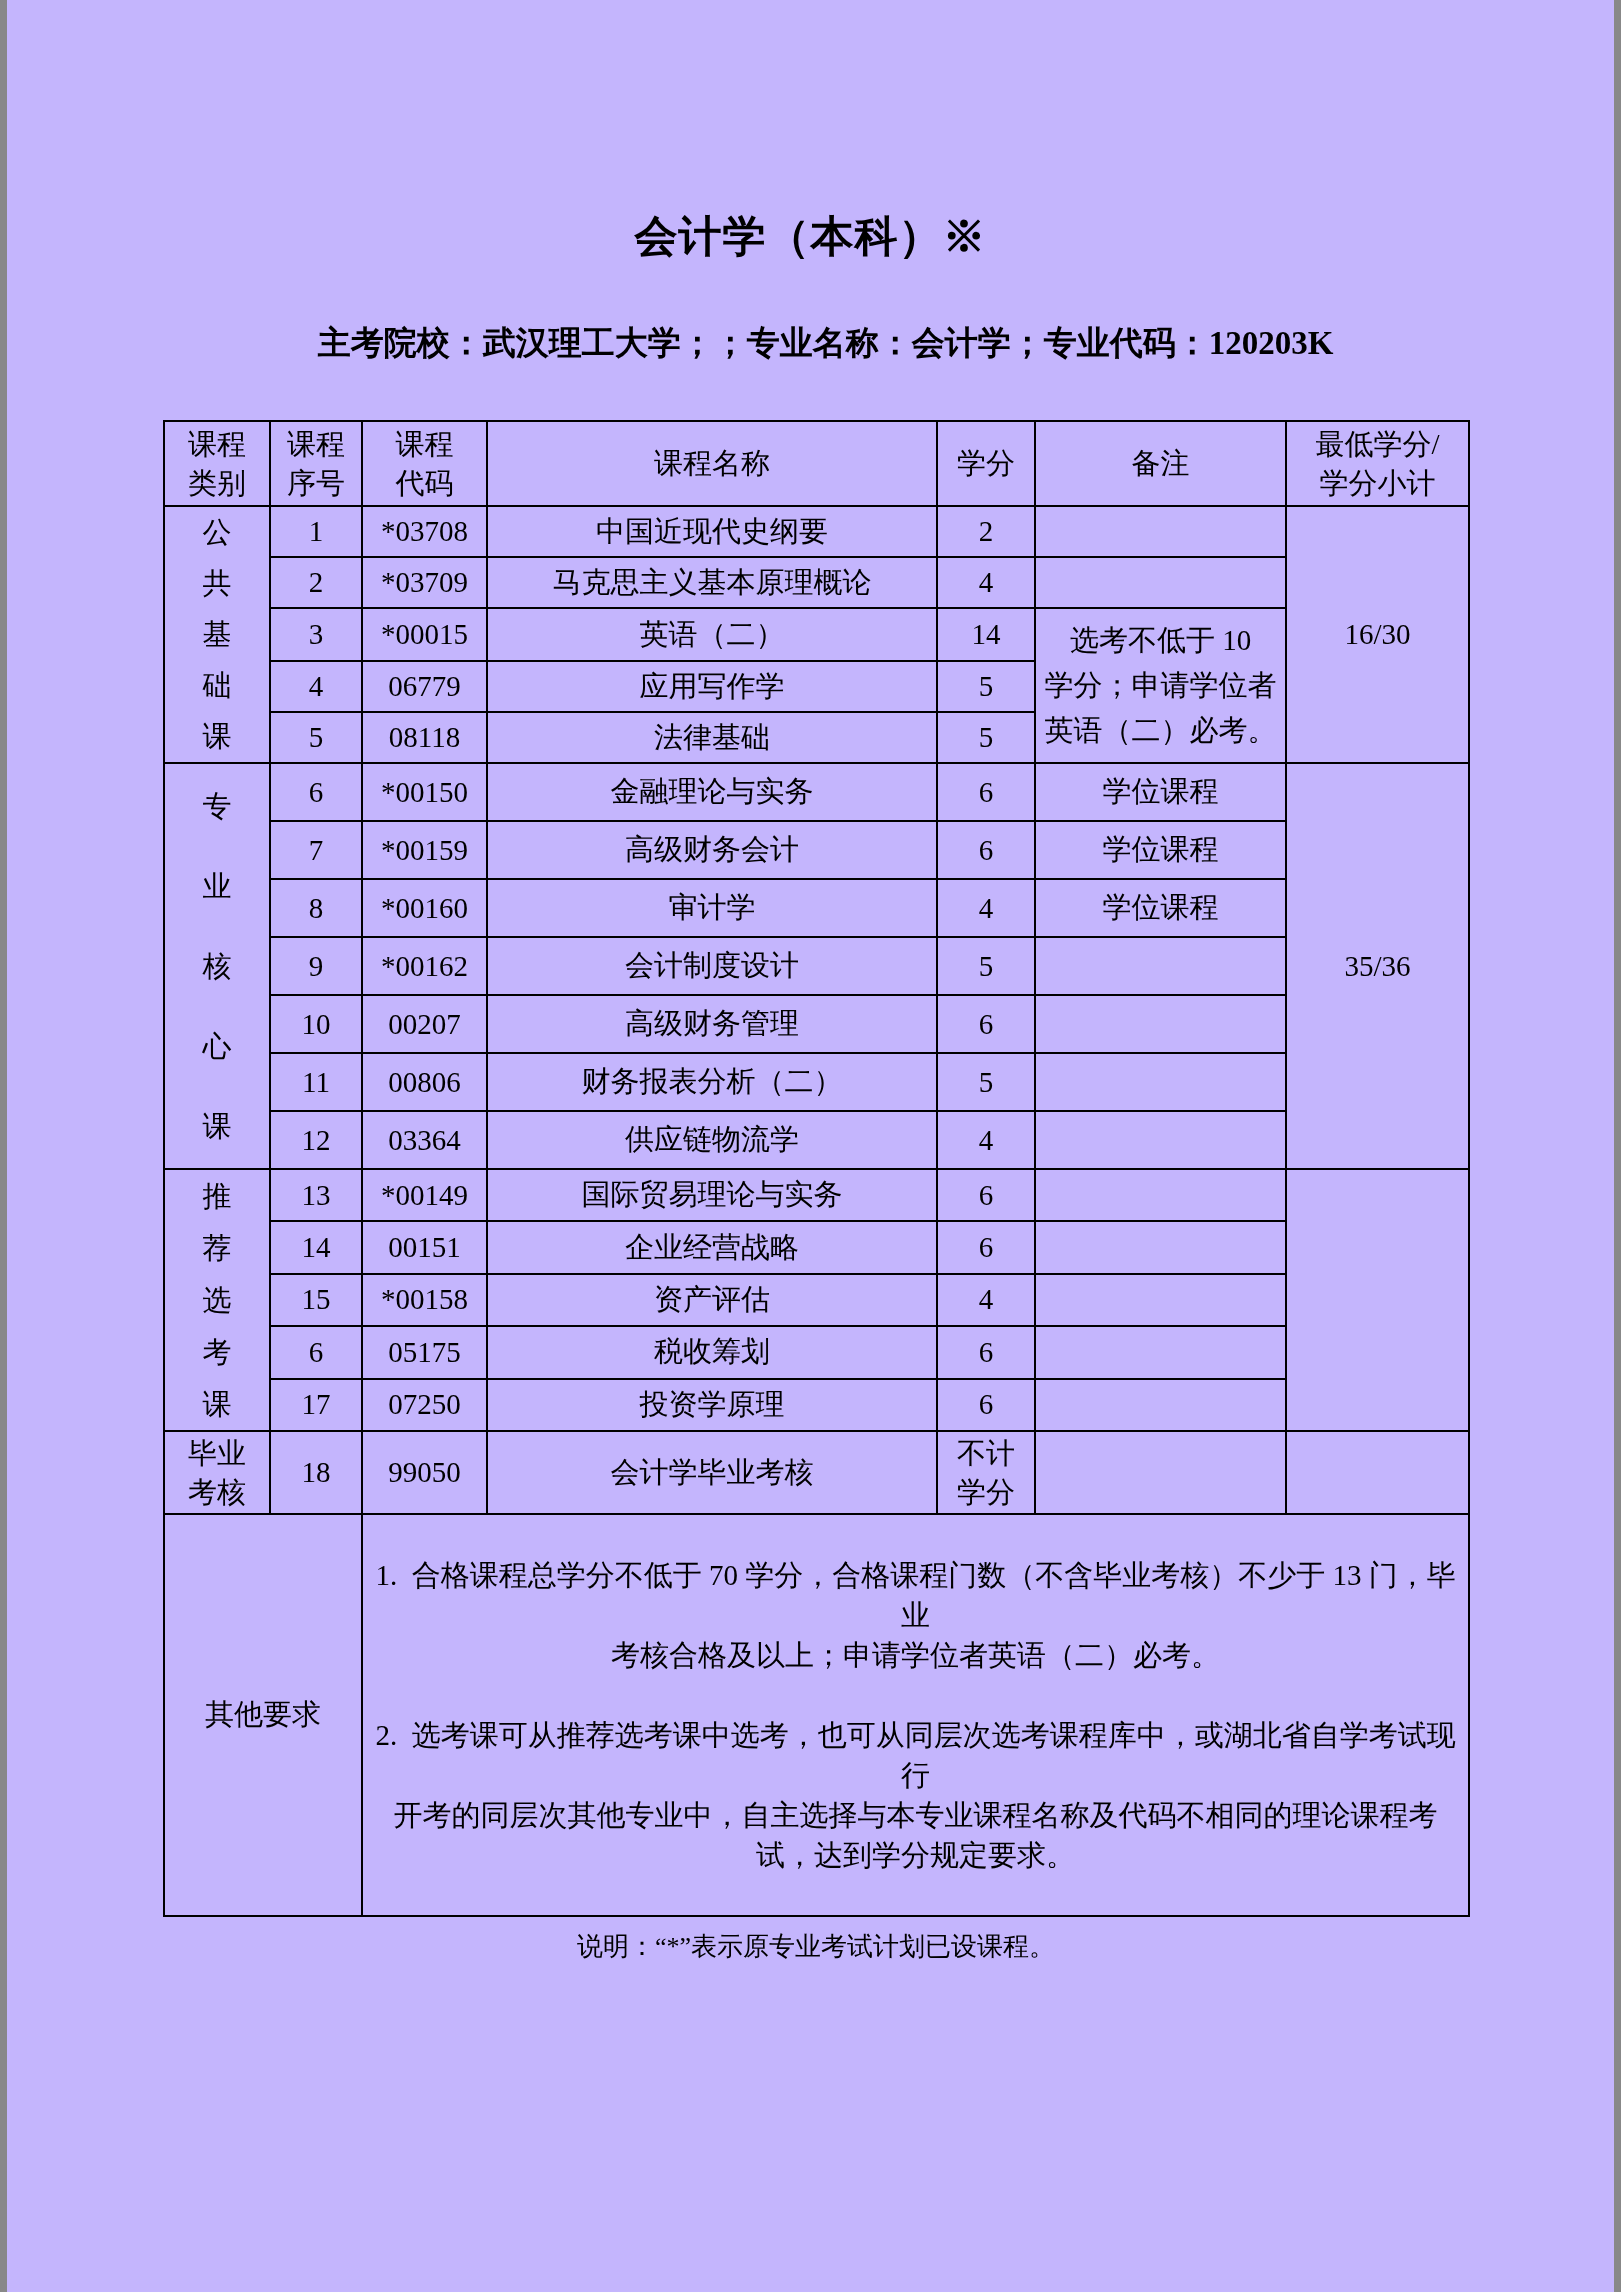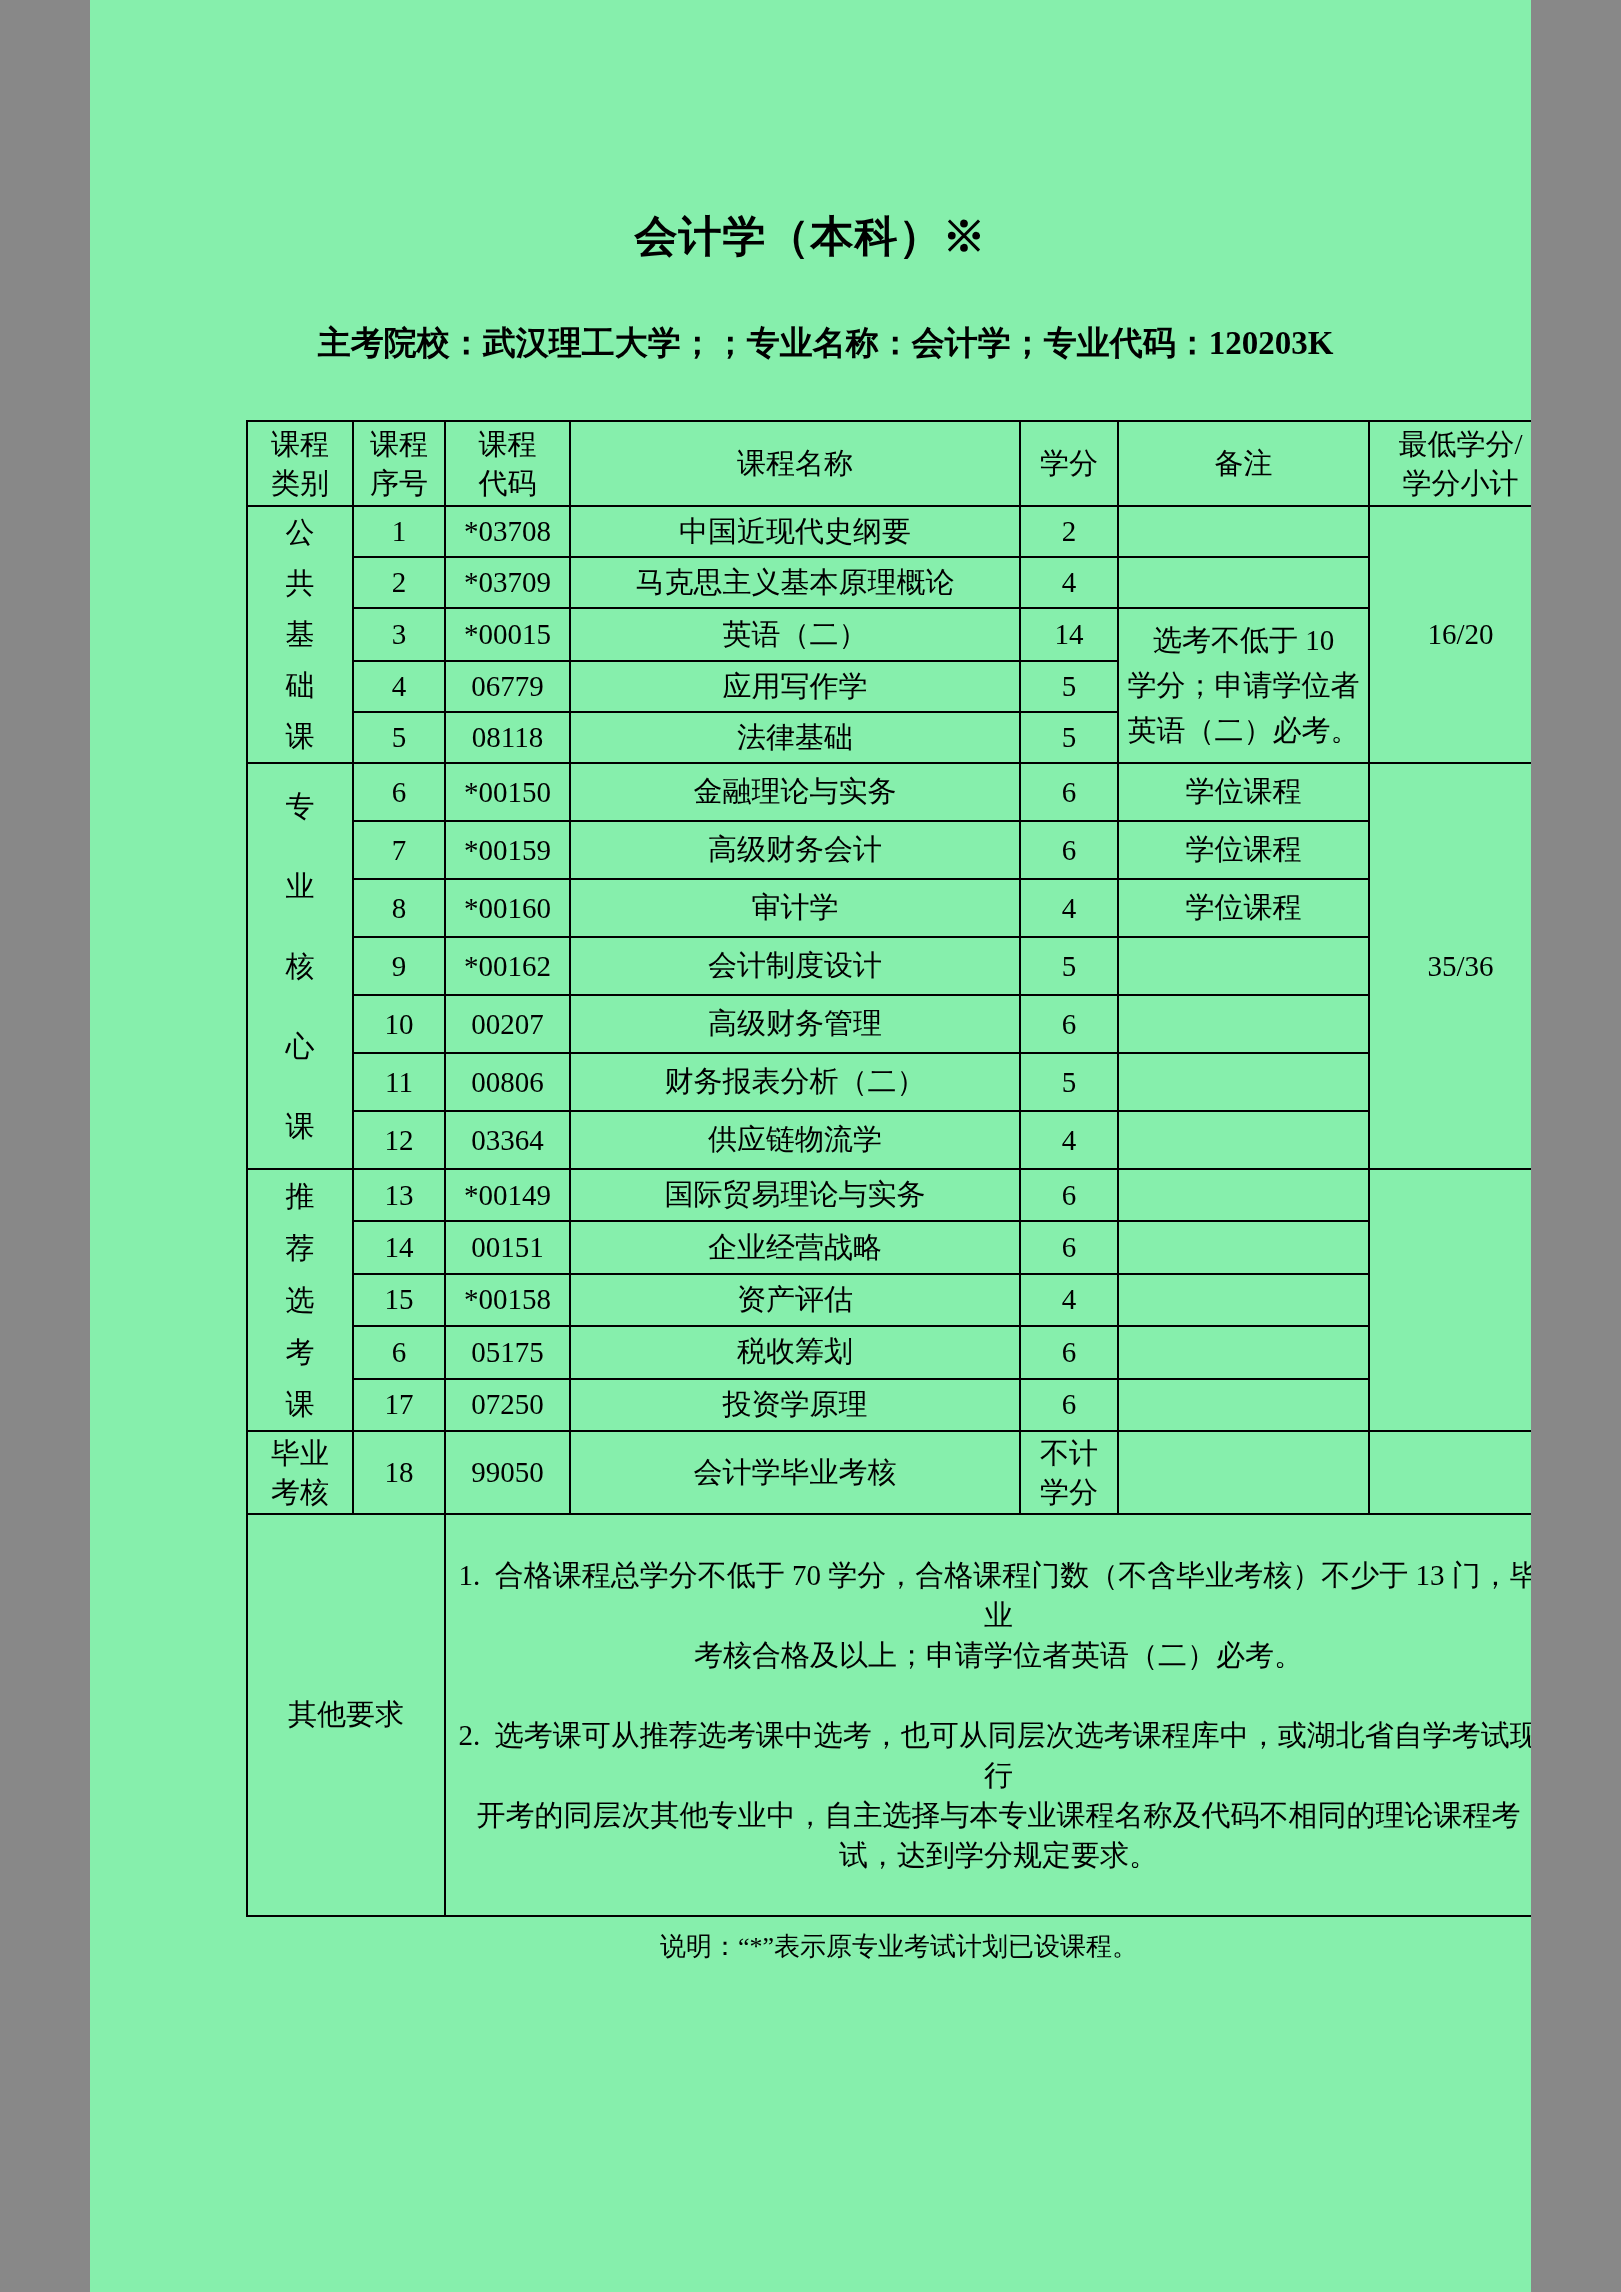--- a/index.html
+++ b/index.html
@@ -1,19 +1,19 @@
 <!DOCTYPE html>
 <html><head>
 <meta charset="utf-8">
 <style>
   * { margin:0; padding:0; box-sizing:border-box; }
   html,body { background:#888; }
   .page {
-    width:1441px; height:2293px;
-    background:#86efac;
+    width:1607px; height:2293px;
+    background:#c4b5fd;
     color:#000;
     font-family:"Liberation Serif","DejaVu Serif",serif;
     position:relative;
     margin:0 auto;
     overflow:hidden;
   }
   .doc-title {
     padding-top:212px;
     text-align:center;
     font-size:43px;
@@ -113,21 +113,21 @@
       <th><span class="hw45">最低学分/学分小计</span></th>
     </tr>
 
     <tr class="r-a">
       <td rowspan="5"><span class="vlabel lh-a">公共基础课</span></td>
       <td>1</td>
       <td>*03708</td>
       <td>中国近现代史纲要</td>
       <td>2</td>
       <td></td>
-      <td rowspan="5">16/20</td>
+      <td rowspan="5">16/30</td>
     </tr>
     <tr class="r-a">
       <td>2</td>
       <td>*03709</td>
       <td>马克思主义基本原理概论</td>
       <td>4</td>
       <td></td>
     </tr>
     <tr class="r-a">
       <td>3</td>

